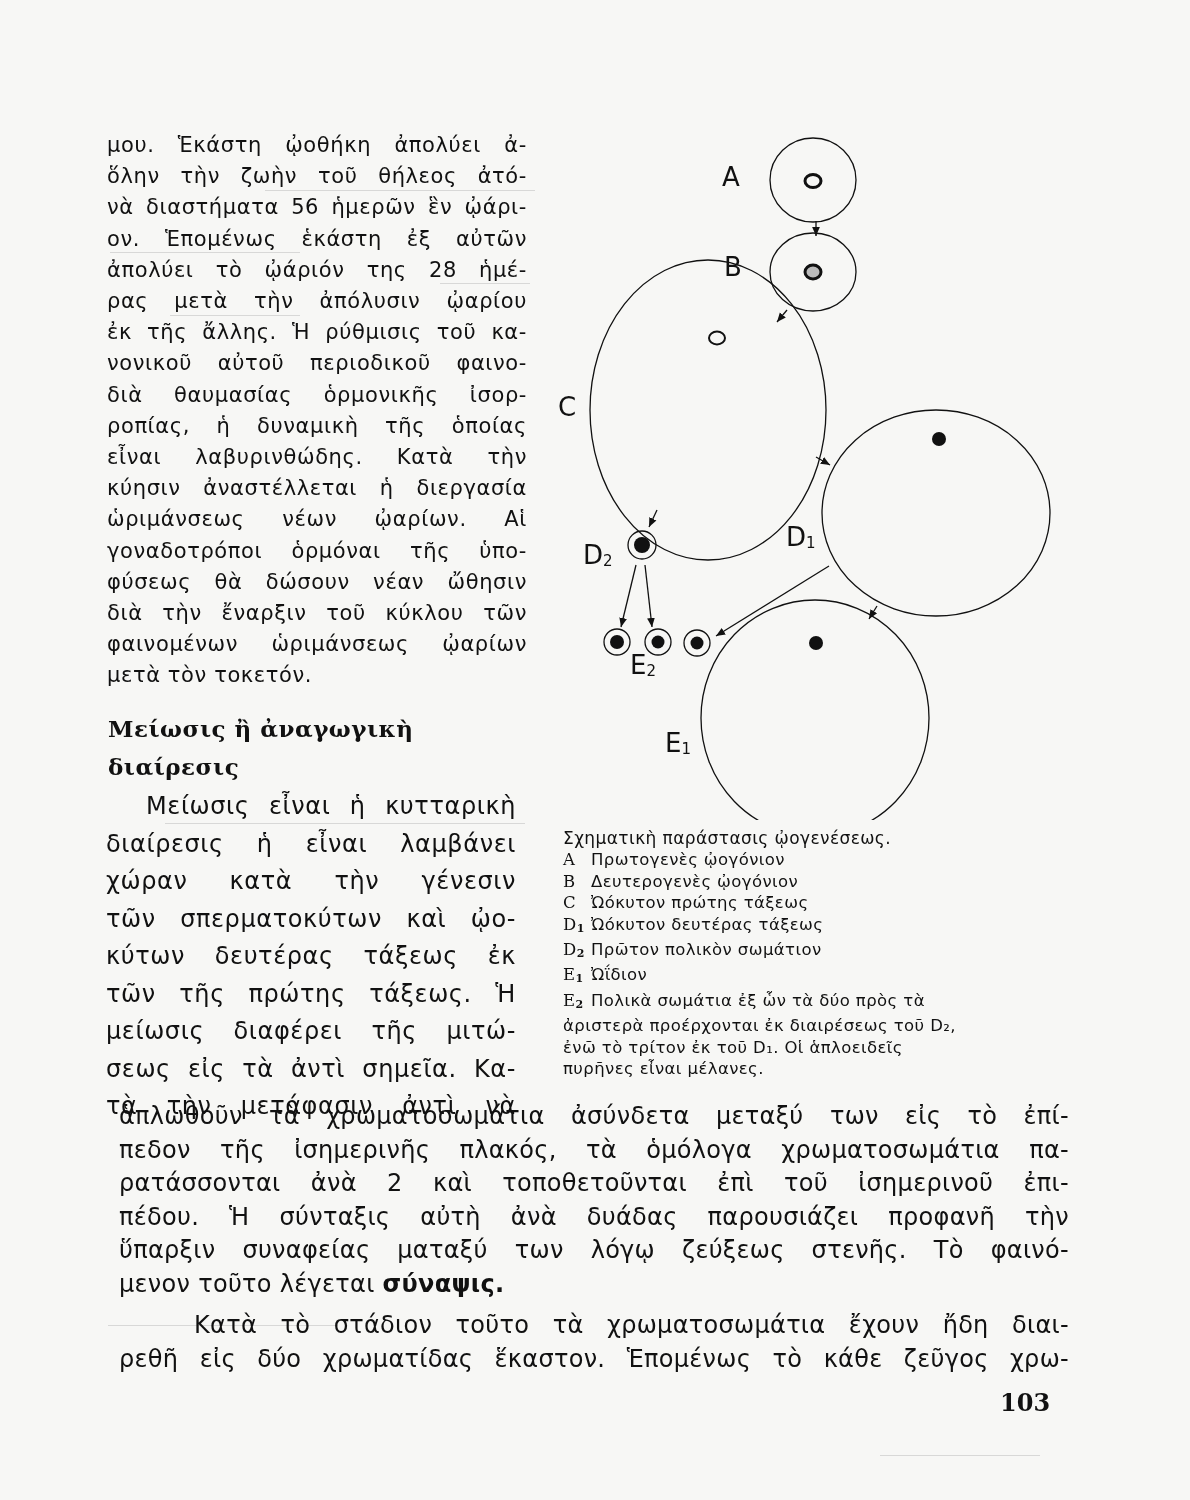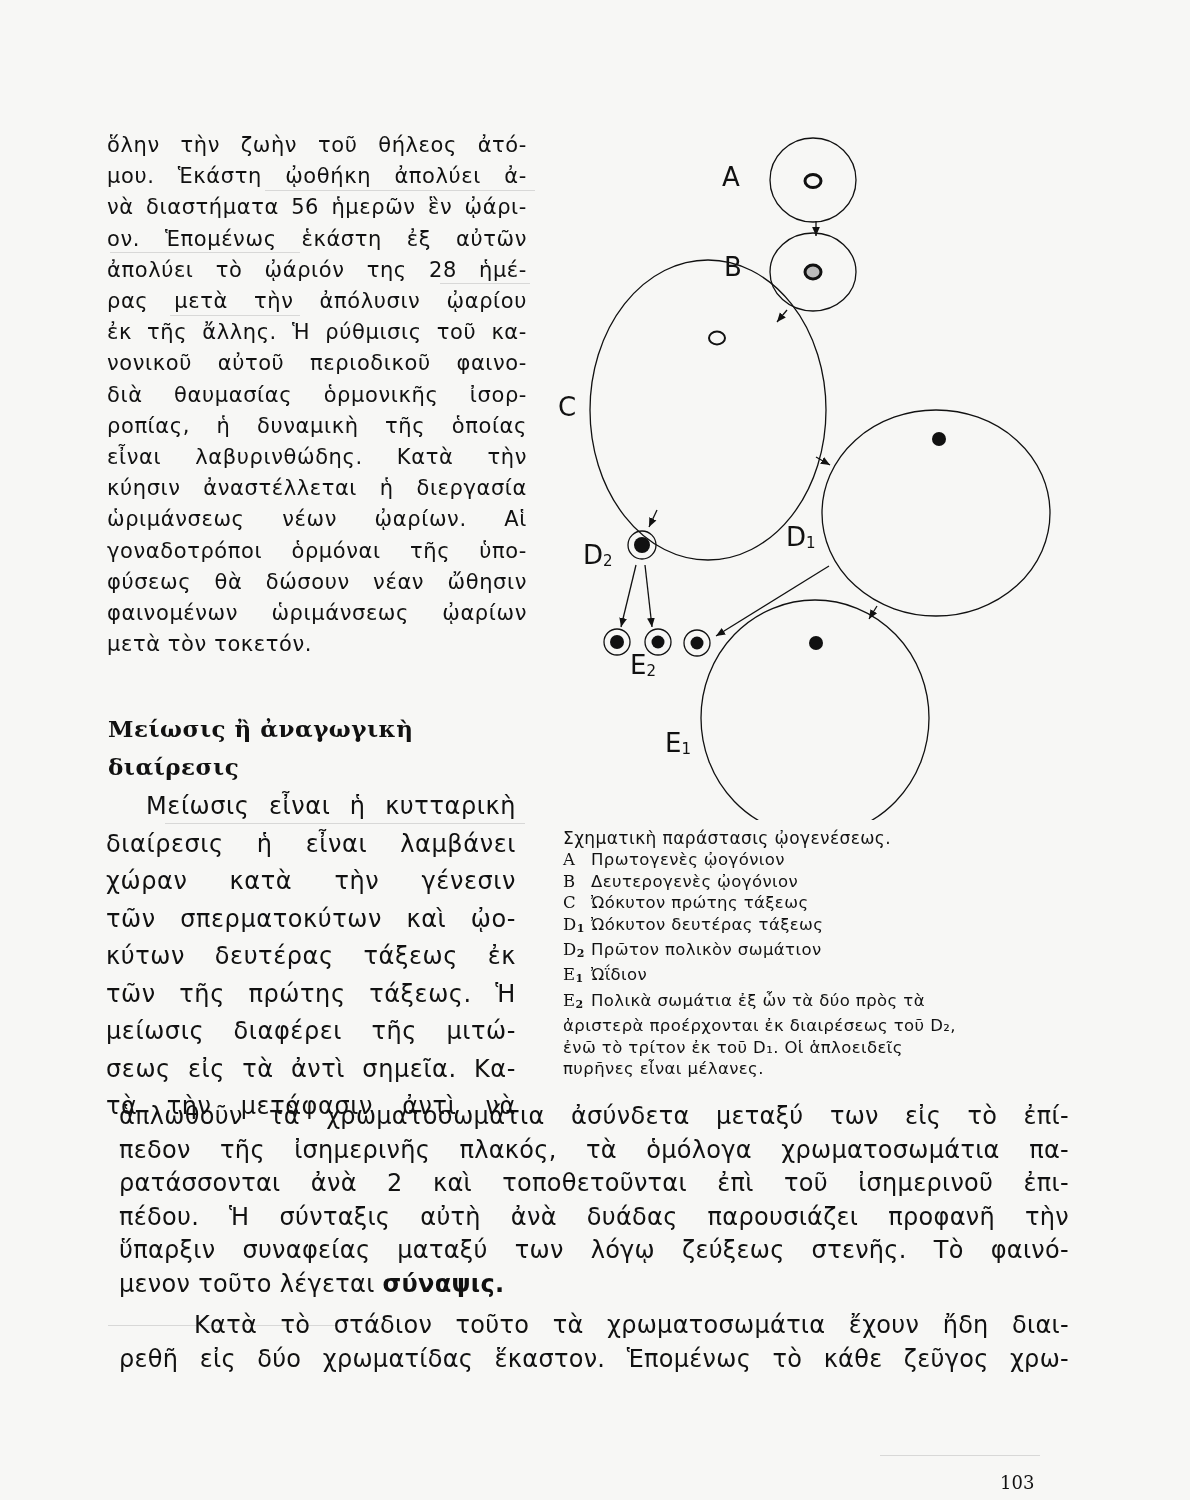--- a/index.html
+++ b/index.html
@@ -41,22 +41,22 @@
     .bold { font-weight: bold; }
     .caption {
       position: absolute; left: 563px; top: 828px; width: 480px;
       font-size: 16.5px; line-height: 21.4px; letter-spacing: 0.4px;
     }
     .caption .title { display: block; font-size: 17px; }
     .caption .item { display: block; white-space: nowrap; }
     .caption .key { font-family: "DejaVu Serif", serif; display: inline-block; min-width: 28px; }
     .caption sub { font-size: 11px; font-weight: bold; vertical-align: -2px; }
     .page-number {
-      position: absolute; left: 1000px; top: 1472px;
-      font-family: "DejaVu Serif", serif; font-size: 18px; font-weight: normal;
+      position: absolute; left: 1000px; top: 1388px;
+      font-family: "DejaVu Serif", serif; font-size: 24px; font-weight: bold;
     }
     .figure { position: absolute; left: 540px; top: 120px; width: 520px; height: 700px; }
     .fig-label { position: absolute; font-size: 26px; font-family: "DejaVu Sans", sans-serif; }
     .fig-label sub { font-size: 15px; vertical-align: -2px; }
     .pencil {
       position: absolute; height: 1px; background: #cfcfcf; opacity: 0.8;
     }
   </style>
 </head>
 <body>
@@ -65,35 +65,36 @@
 
   <div class="pencil" style="left:265px;top:190px;width:270px;"></div>
   <div class="pencil" style="left:110px;top:252px;width:190px;"></div>
   <div class="pencil" style="left:440px;top:283px;width:90px;"></div>
   <div class="pencil" style="left:170px;top:315px;width:130px;"></div>
   <div class="pencil" style="left:165px;top:823px;width:360px;"></div>
   <div class="pencil" style="left:108px;top:1325px;width:230px;"></div>
   <div class="pencil" style="left:880px;top:1455px;width:160px;"></div>
 
   <div class="col-left">
+    <span class="line">μου. Ἑκάστη ᾠοθήκη ἀπολύει ἀ-</span>
     <span class="line">ὅλην τὴν ζωὴν τοῦ θήλεος ἀτό-</span>
-    <span class="line">μου. Ἑκάστη ᾠοθήκη ἀπολύει ἀ-</span>
     <span class="line">νὰ διαστήματα 56 ἡμερῶν ἓν ᾠάρι-</span>
     <span class="line">ον. Ἑπομένως ἑκάστη ἐξ αὐτῶν</span>
     <span class="line">ἀπολύει τὸ ᾠάριόν της 28 ἡμέ-</span>
     <span class="line">ρας μετὰ τὴν ἀπόλυσιν ᾠαρίου</span>
     <span class="line">ἐκ τῆς ἄλλης. Ἡ ρύθμισις τοῦ κα-</span>
     <span class="line">νονικοῦ αὐτοῦ περιοδικοῦ φαινο-</span>
     <span class="line">διὰ θαυμασίας ὁρμονικῆς ἰσορ-</span>
     <span class="line">ροπίας, ἡ δυναμικὴ τῆς ὁποίας</span>
     <span class="line">εἶναι λαβυρινθώδης. Κατὰ τὴν</span>
     <span class="line">κύησιν ἀναστέλλεται ἡ διεργασία</span>
     <span class="line">ὡριμάνσεως νέων ᾠαρίων. Αἱ</span>
     <span class="line">γοναδοτρόποι ὁρμόναι τῆς ὑπο-</span>
     <span class="line">φύσεως θὰ δώσουν νέαν ὤθησιν</span>
+    <span class="line">διὰ τὴν ἔναρξιν τοῦ κύκλου τῶν</span>
     <span class="line">φαινομένων ὡριμάνσεως ᾠαρίων</span>
     <span class="line last">μετὰ τὸν τοκετόν.</span>
   </div>
 
   <div class="heading">
     <div>Μείωσις ἢ ἀναγωγικὴ</div>
     <div>διαίρεσις</div>
   </div>
 
   <div class="body-narrow">

